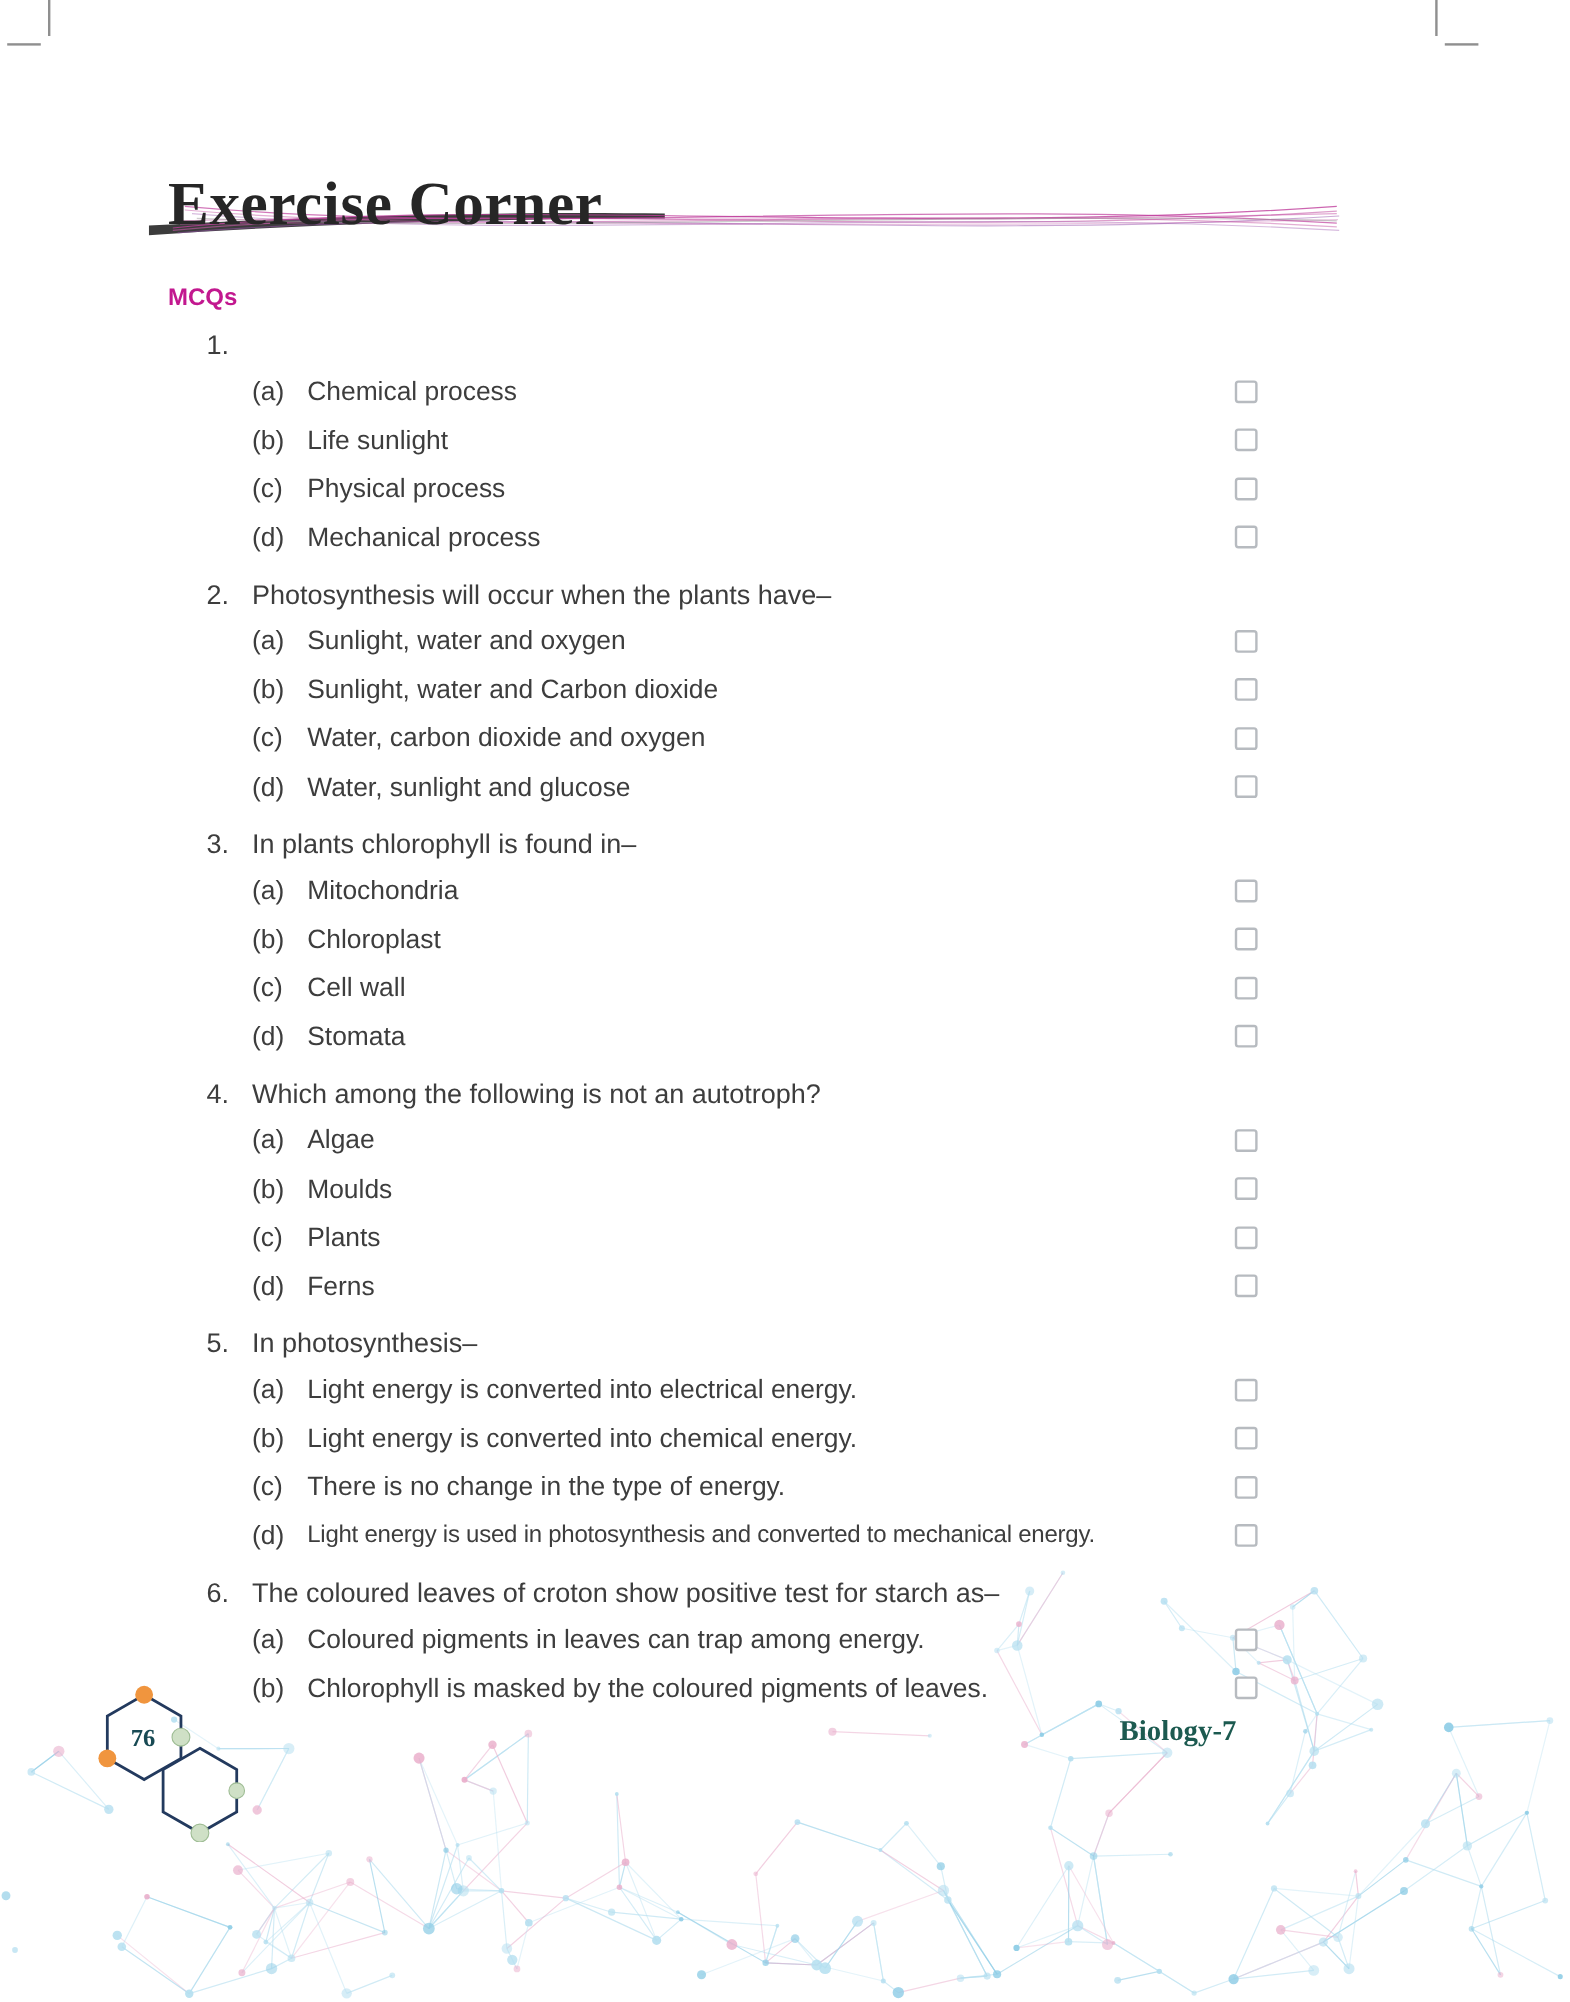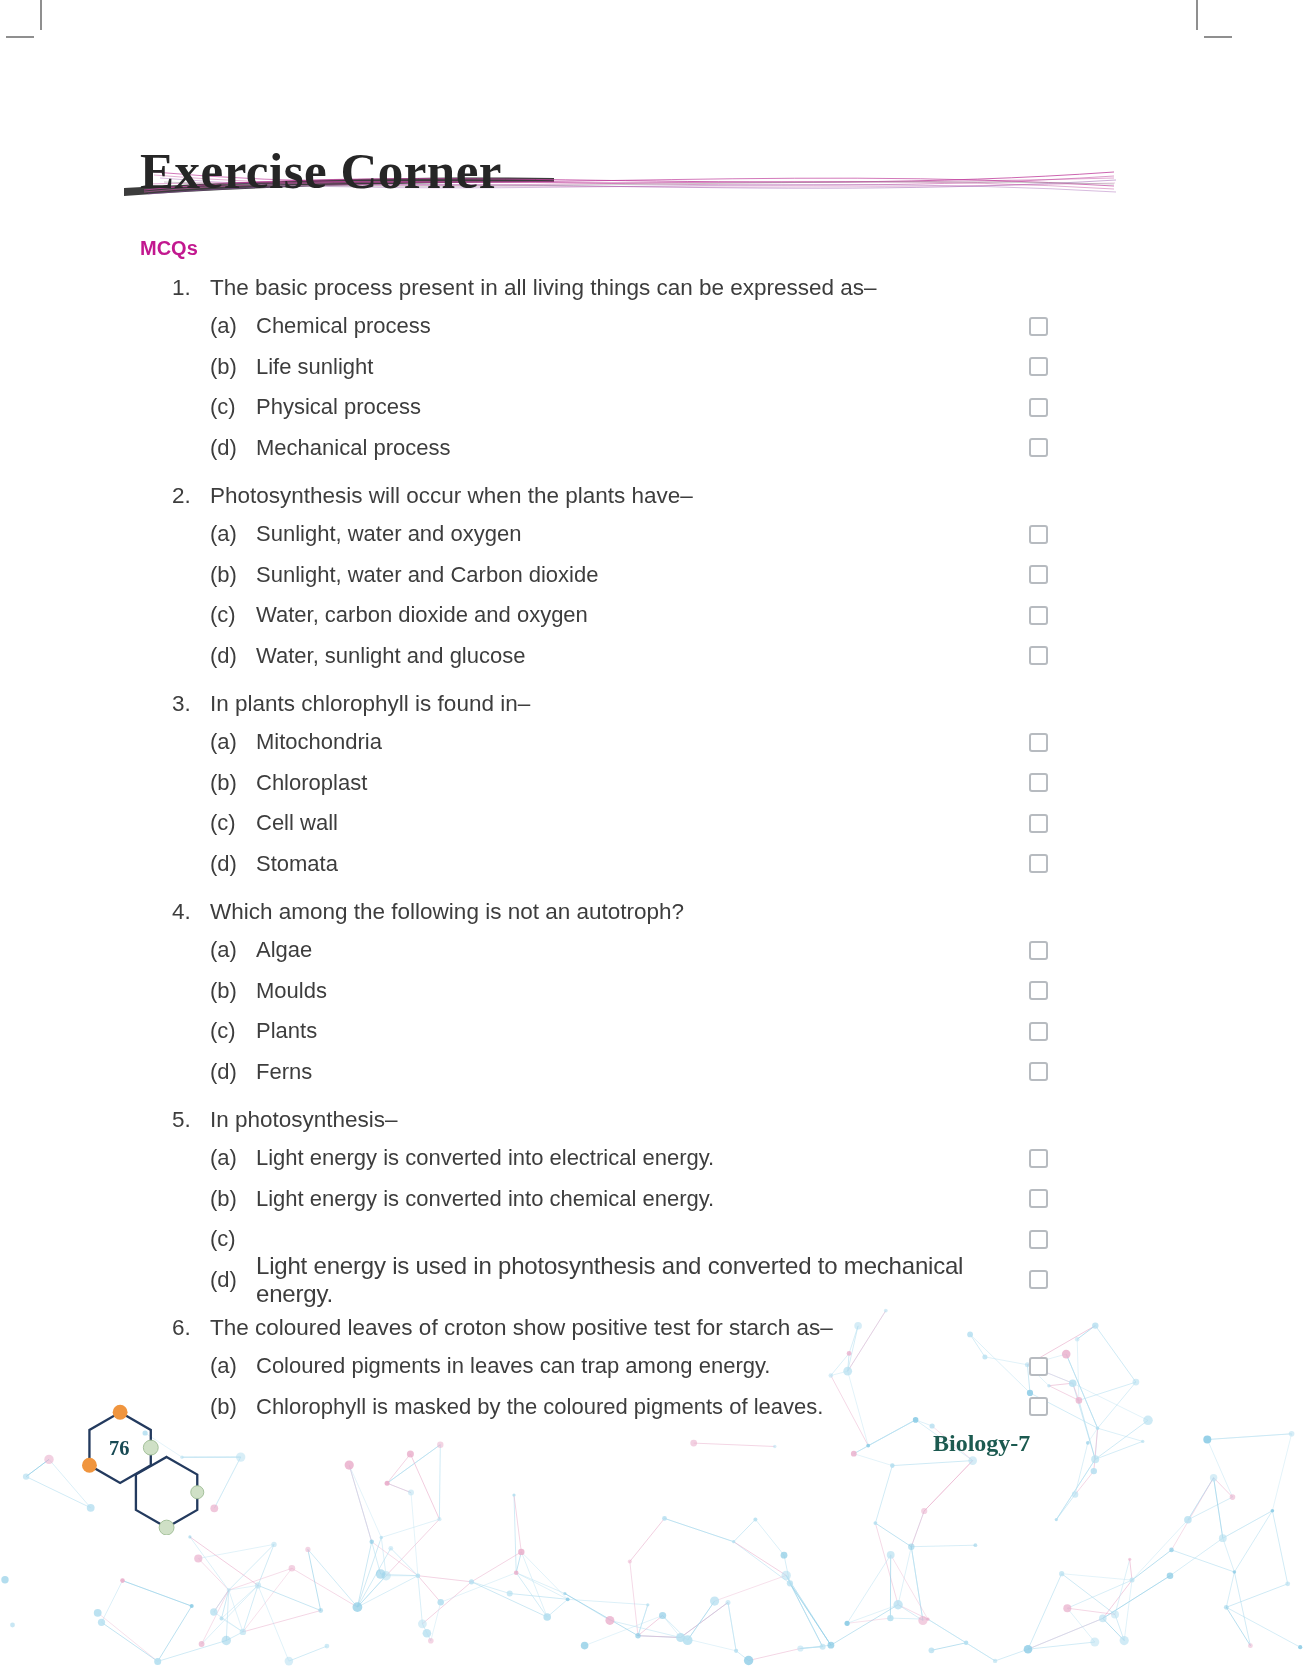--- a/index.html
+++ b/index.html
@@ -30,21 +30,21 @@
     color: #c2188f; font-weight: bold; font-size: 20px;
     position: relative; z-index: 2;
   }
 
   .qwrap { margin: 0 0 0 140px; width: 908px; position: relative; z-index: 2; }
   .question { margin-top: 10px; }
   .q-row { display: flex; align-items: center; height: 36px; font-size: 22.5px; }
   .q-num { width: 38px; margin-left: 32px; flex: none; }
   .opt-row { display: flex; align-items: center; height: 40.5px; margin-left: 70px; font-size: 22px; }
   .opt-label { width: 46px; flex: none; }
-  .opt-text.long { font-size: 24px; letter-spacing: -0.2px; }
+  .opt-text.long { font-size: 20px; letter-spacing: -0.2px; }
   .spacer { flex: 1; }
   .checkbox {
     width: 19px; height: 19px; flex: none;
     border: 2px solid #b7bbc0; border-radius: 3px;
     background: #ffffff;
   }
 
   .hex-logo { position: absolute; left: 78px; top: 1403px; z-index: 3; }
   .biology {
     position: absolute; left: 933px; top: 1430px; z-index: 3;
@@ -472,21 +472,20 @@
   </svg>
   <h1>Exercise Corner</h1>
 </header>
 
 <div class="mcqs">MCQs</div>
 
 <div class="qwrap" id="question-list">
     <div class="question">
     <div class="q-row">
       <span class="q-num">1.</span>
-      <span class="q-text">The basic process present in all living things can be expressed as–</span>
     </div>
     <div class="options">
         <div class="opt-row">
     <span class="opt-label">(a)</span>
     <span class="opt-text">Chemical process</span>
     <span class="spacer"></span>
     <span class="checkbox"></span>
   </div>
         <div class="opt-row">
     <span class="opt-label">(b)</span>
@@ -617,20 +616,21 @@
     <span class="checkbox"></span>
   </div>
         <div class="opt-row">
     <span class="opt-label">(b)</span>
     <span class="opt-text">Light energy is converted into chemical energy.</span>
     <span class="spacer"></span>
     <span class="checkbox"></span>
   </div>
         <div class="opt-row">
     <span class="opt-label">(c)</span>
+    <span class="opt-text">There is no change in the type of energy.</span>
     <span class="spacer"></span>
     <span class="checkbox"></span>
   </div>
         <div class="opt-row">
     <span class="opt-label">(d)</span>
     <span class="opt-text long">Light energy is used in photosynthesis and converted to mechanical energy.</span>
     <span class="spacer"></span>
     <span class="checkbox"></span>
   </div>
       </div>

